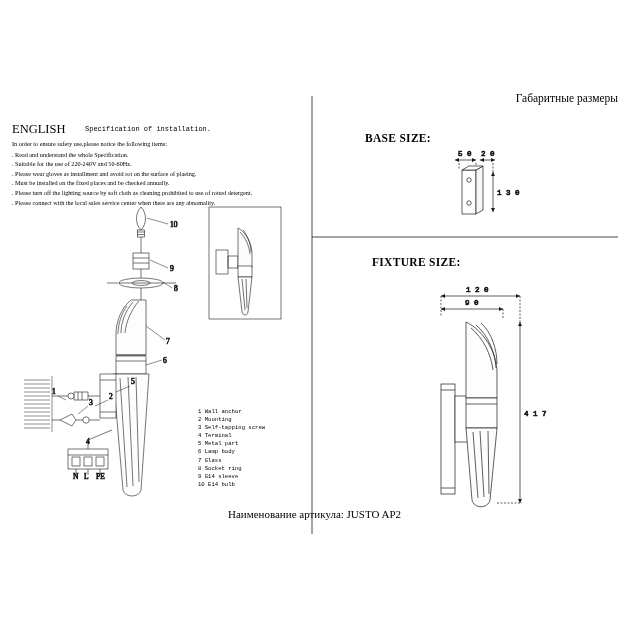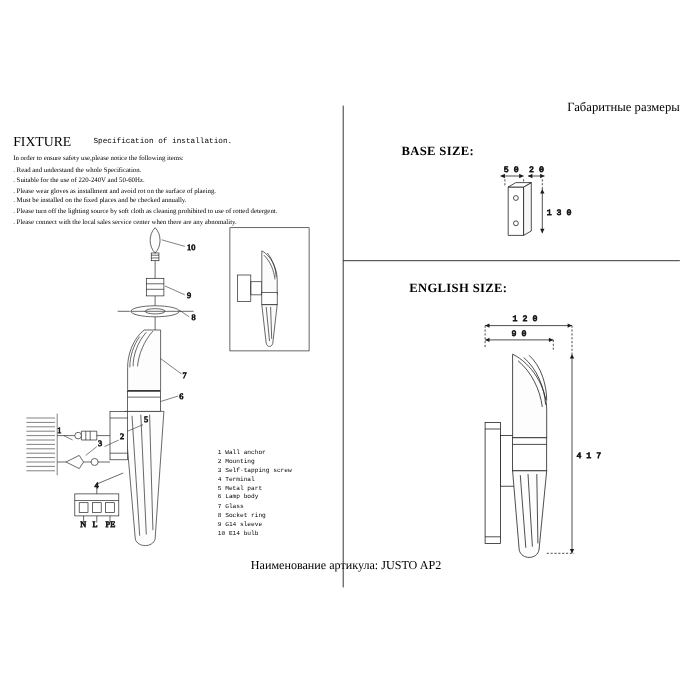--- a/index.html
+++ b/index.html
@@ -105,25 +105,25 @@
     font-family: "Liberation Serif", serif;
     font-size: 7.5px;
     fill: #000;
   }
 </style>
 </head>
 <body>
 
 <div class="sheet">
 
-  <div class="h-english">FIXTURE</div>
+  <div class="h-english">ENGLISH</div>
   <div class="h-spec">Specification of installation.</div>
   <div class="h-dims">Габаритные размеры</div>
   <div class="h-base">BASE SIZE:</div>
-  <div class="h-fixture">ENGLISH SIZE:</div>
+  <div class="h-fixture">FIXTURE SIZE:</div>
   <div class="article">Наименование артикула: JUSTO AP2</div>
 
   <div class="instr">
     <div class="lead">In order to ensure safety use,please notice the following items:</div>
     <ul>
       <li>Read and understand the whole Specification.</li>
       <li>Suitable for the use of 220-240V and 50-60Hz.</li>
       <li>Please wear gloves as installment and avoid rot on the surface of plaeing.</li>
       <li>Must be installed on the fixed places and be checked annually.</li>
       <li>Please turn off the lighting source by soft cloth as cleaning prohibited to use of rotted detergent.</li>

